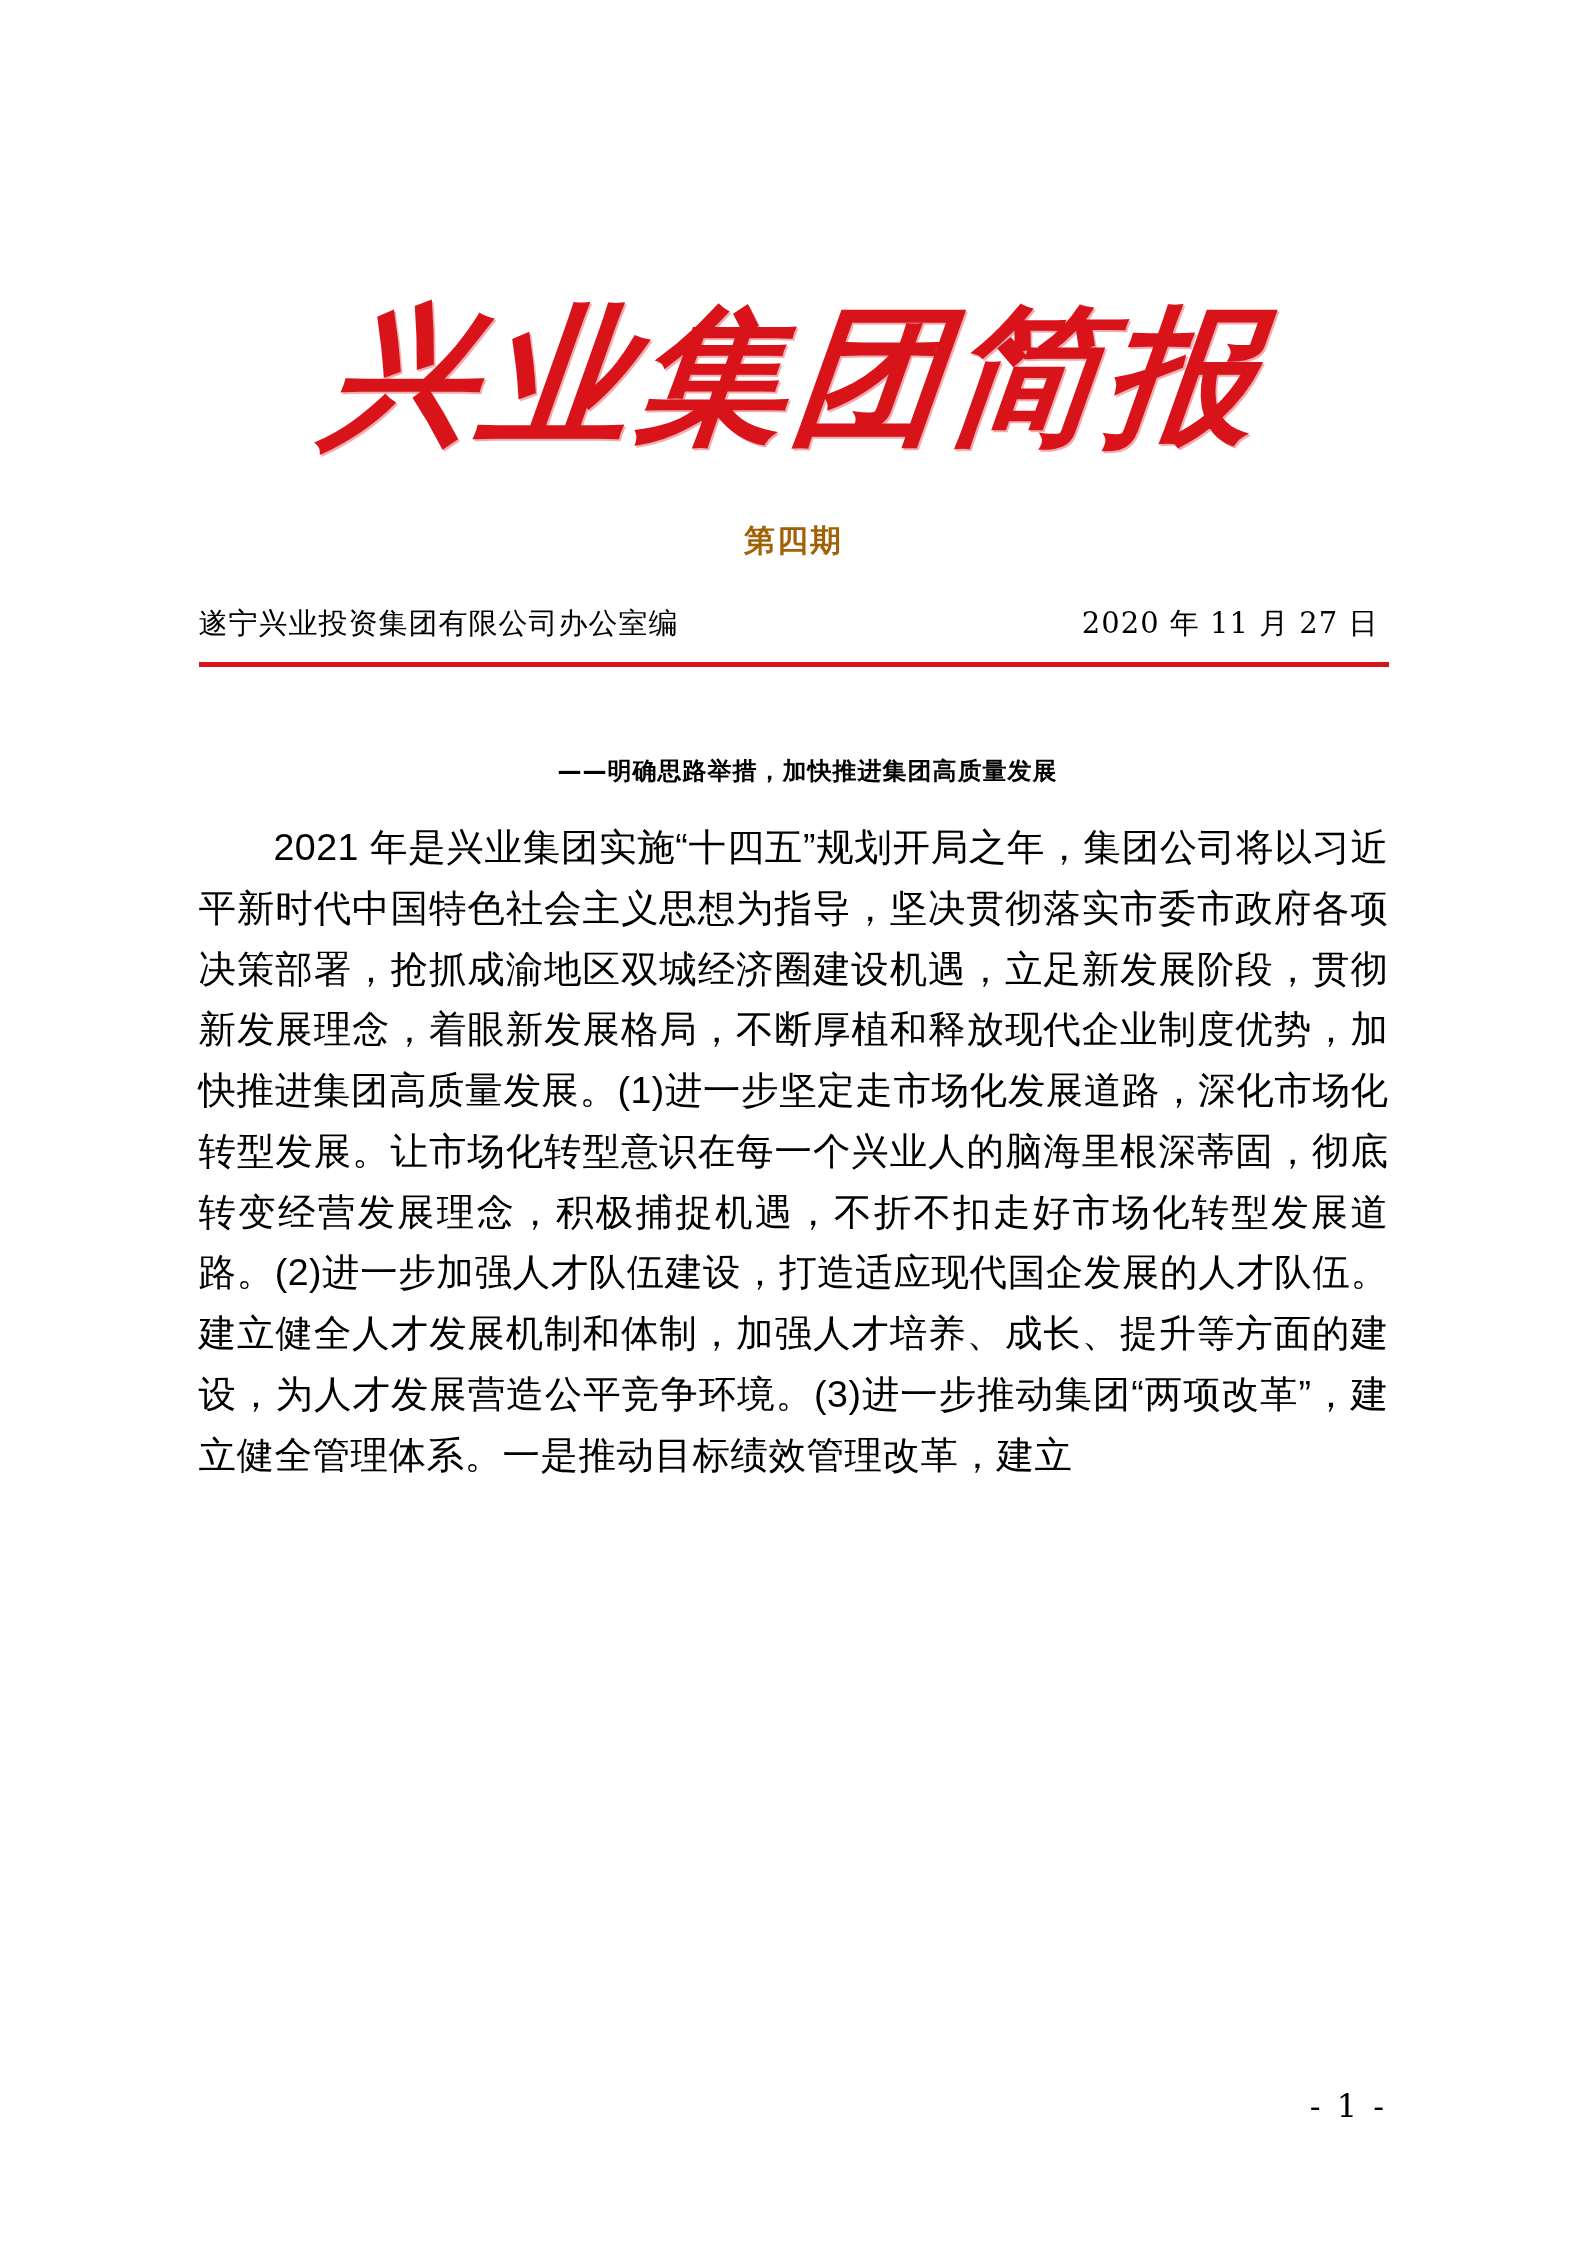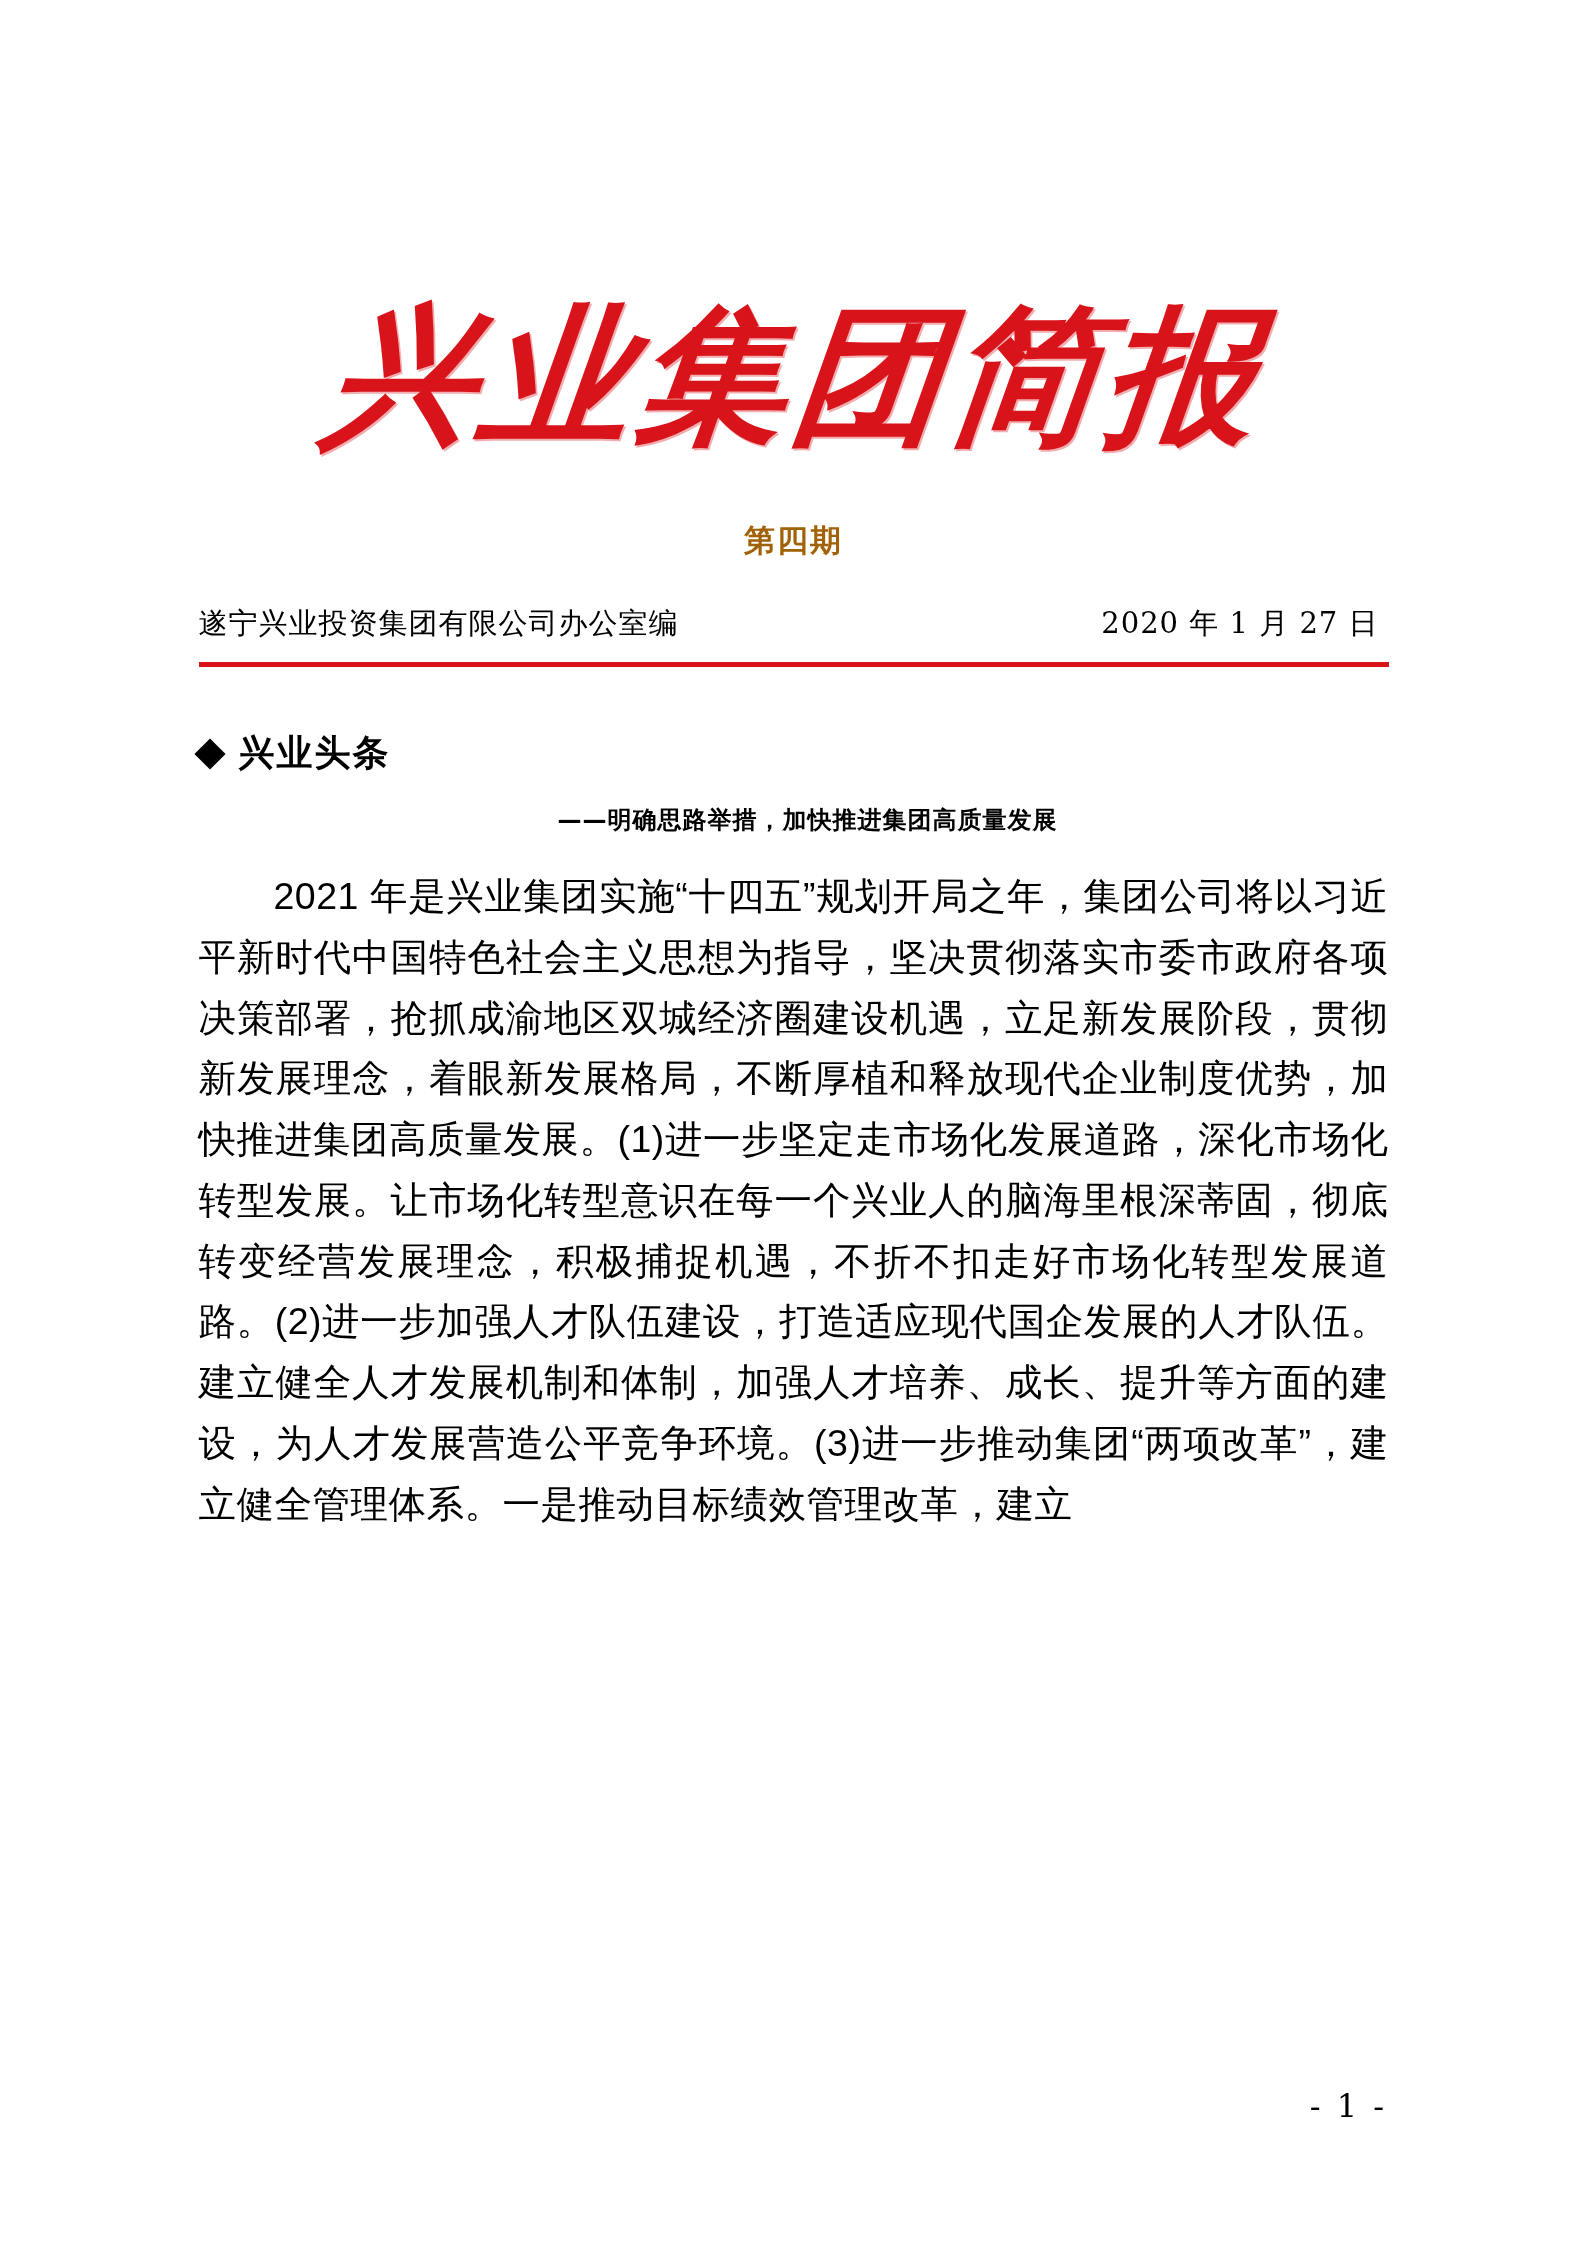--- a/index.html
+++ b/index.html
@@ -131,28 +131,24 @@
 
 <div class="page">
 
   <div class="masthead">
     <div class="masthead-title">兴业集团简报</div>
     <div class="issue-line">第四期</div>
   </div>
 
   <div class="info-row">
     <div class="info-left">遂宁兴业投资集团有限公司办公室编</div>
-    <div class="info-right">2020 年 1 月 27 日</div>
+    <div class="info-right">2020 年 11 月 27 日</div>
   </div>
   <div class="red-rule"></div>
 
   <div class="content">
-    <div class="section-head">
-      <span class="diamond"></span>
-      <span>兴业头条</span>
-    </div>
     <div class="sub-head">——明确思路举措，加快推进集团高质量发展</div>
     <div class="body-text">2021 年是兴业集团实施“十四五”规划开局之年，集团公司将以习近平新时代中国特色社会主义思想为指导，坚决贯彻落实市委市政府各项决策部署，抢抓成渝地区双城经济圈建设机遇，立足新发展阶段，贯彻新发展理念，着眼新发展格局，不断厚植和释放现代企业制度优势，加快推进集团高质量发展。(1)进一步坚定走市场化发展道路，深化市场化转型发展。让市场化转型意识在每一个兴业人的脑海里根深蒂固，彻底转变经营发展理念，积极捕捉机遇，不折不扣走好市场化转型发展道路。(2)进一步加强人才队伍建设，打造适应现代国企发展的人才队伍。建立健全人才发展机制和体制，加强人才培养、成长、提升等方面的建设，为人才发展营造公平竞争环境。(3)进一步推动集团“两项改革”，建立健全管理体系。一是推动目标绩效管理改革，建立</div>
   </div>
 
   <div class="page-number">- 1 -</div>
 
 </div>
 
 </body></html>

